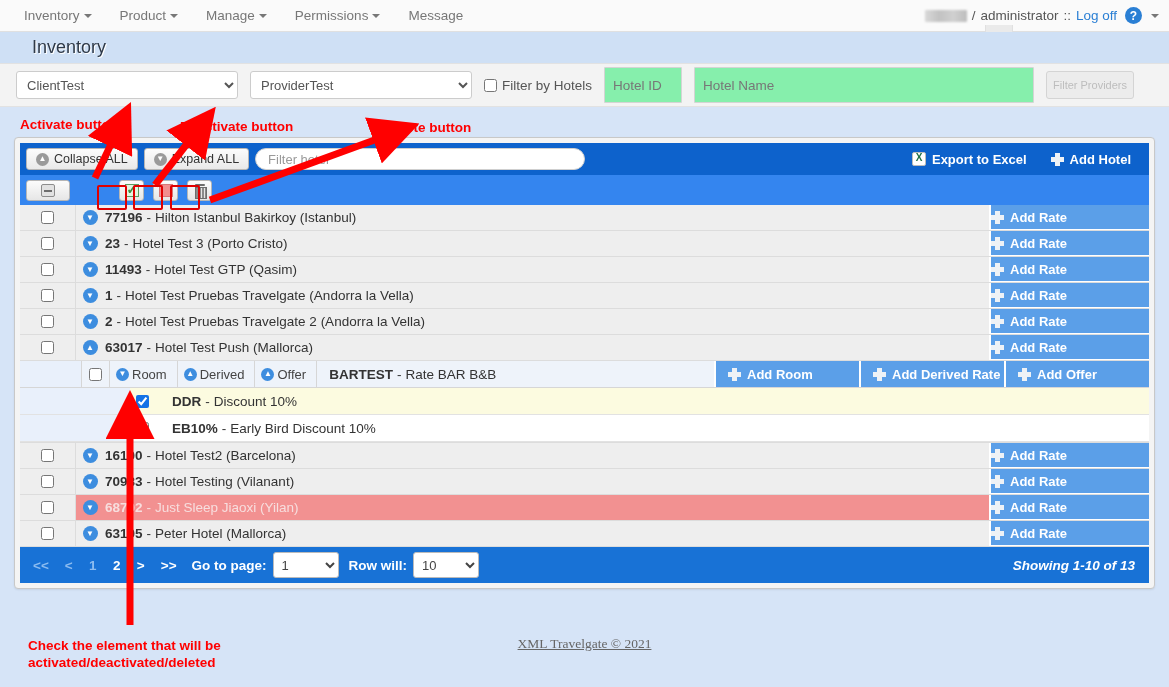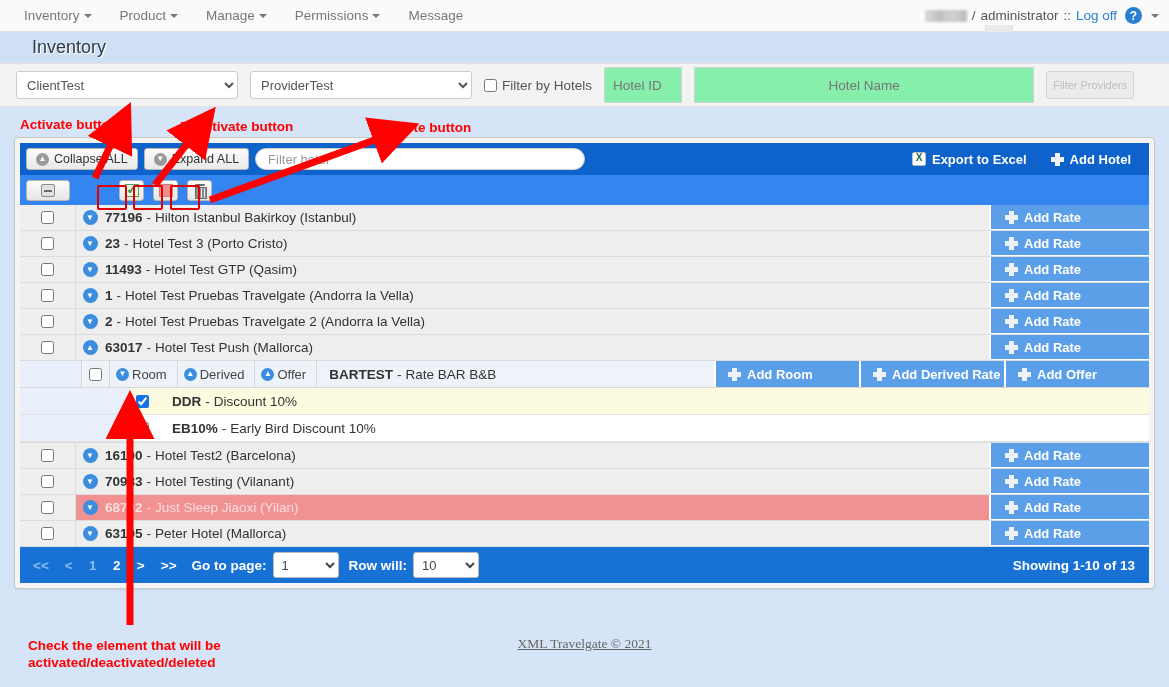--- a/index.html
+++ b/index.html
@@ -78,21 +78,21 @@
   input[type=checkbox].plain {
     width:13px; height:13px; margin:0; cursor:pointer;
   }
   .txtin {
     height:36px; border:1px solid #d4d4d4; border-radius:1px;
     background:#86efac; padding:3px 8px; color:#666;
     font-family:"Liberation Sans", sans-serif; font-size:13.5px;
   }
   .txtin::placeholder { color:#777; }
   #hotel-id { width:78px; }
-  #hotel-name { width:340px;text-align:center; }
+  #hotel-name { width:340px; }
   .btn-disabled {
     height:28px; min-width:82px; border:1px solid #d4d4d4; border-radius:3px;
     background:#ececec; color:#bdbdbd; font-size:11px;
     font-family:"Liberation Sans", sans-serif; cursor:default;
   }
 
   
   .panel-area { padding:30px 14px 0 14px; }
   .panel {
     background:#f4f4f4; border:1px solid #c8c8c8; border-radius:4px;
@@ -216,21 +216,21 @@
   .c-name {
     flex:1; display:flex; align-items:center; gap:0;
     font-size:13.5px; color:#333; padding-left:1px; white-space:nowrap;
   }
   .grow.red .c-name { color:#f7dede; }
   .hid { font-weight:bold; }
   .hdash { margin:0 4px; }
   .c-addrate {
     width:160px; display:flex; align-items:center; gap:6px;
     background:#5b9fe8; color:#fff; font-weight:bold; font-size:13px;
-    padding-left:14px; cursor:pointer; border-left:2px solid #fff;
+    cursor:pointer; border-left:2px solid #fff;
     border-bottom:1px solid #fff;
   }
 
   
   .sub-wrap { background:#e9f0fb; border-bottom:1px solid #dcdcdc; }
   .sub-head {
     display:flex; align-items:stretch; height:27px;
     background:#eef3fa; border-bottom:1px solid #d6d6d6;
   }
   .sub-indent { width:62px; background:#e9f0fb; border-right:1px solid #d6d6d6; }
@@ -274,21 +274,21 @@
     font-size:13.5px; font-weight:bold; cursor:pointer;
   }
   .pg.dim { color:#8cbcf0; cursor:default; }
   .pg.cur { color:#ffffff; }
   .pg-sel {
     height:26px; width:66px; border:1px solid #bbb; border-radius:3px;
     background:#fff; color:#444; font-size:13px;
     font-family:"Liberation Sans", sans-serif; padding:1px 4px;
   }
   .pg-label { font-weight:bold; margin-left:4px; }
-  .showing { margin-left:auto; font-weight:bold; padding-right:6px; }
+  .showing { margin-left:auto; font-weight:bold; padding-right:6px;font-style:italic; }
 
   
   .footer {
     text-align:center; color:#666; font-size:13.5px;
     margin-top:47px; font-family:"Liberation Serif", serif;text-decoration:underline;
   }
 
   
   .anno {
     position:absolute; color:#ff0000; font-weight:bold; font-size:13.5px;

